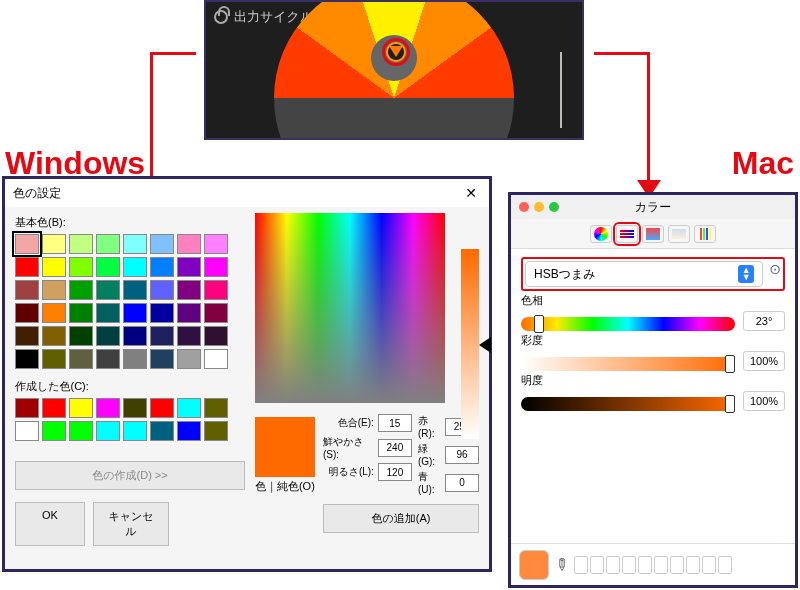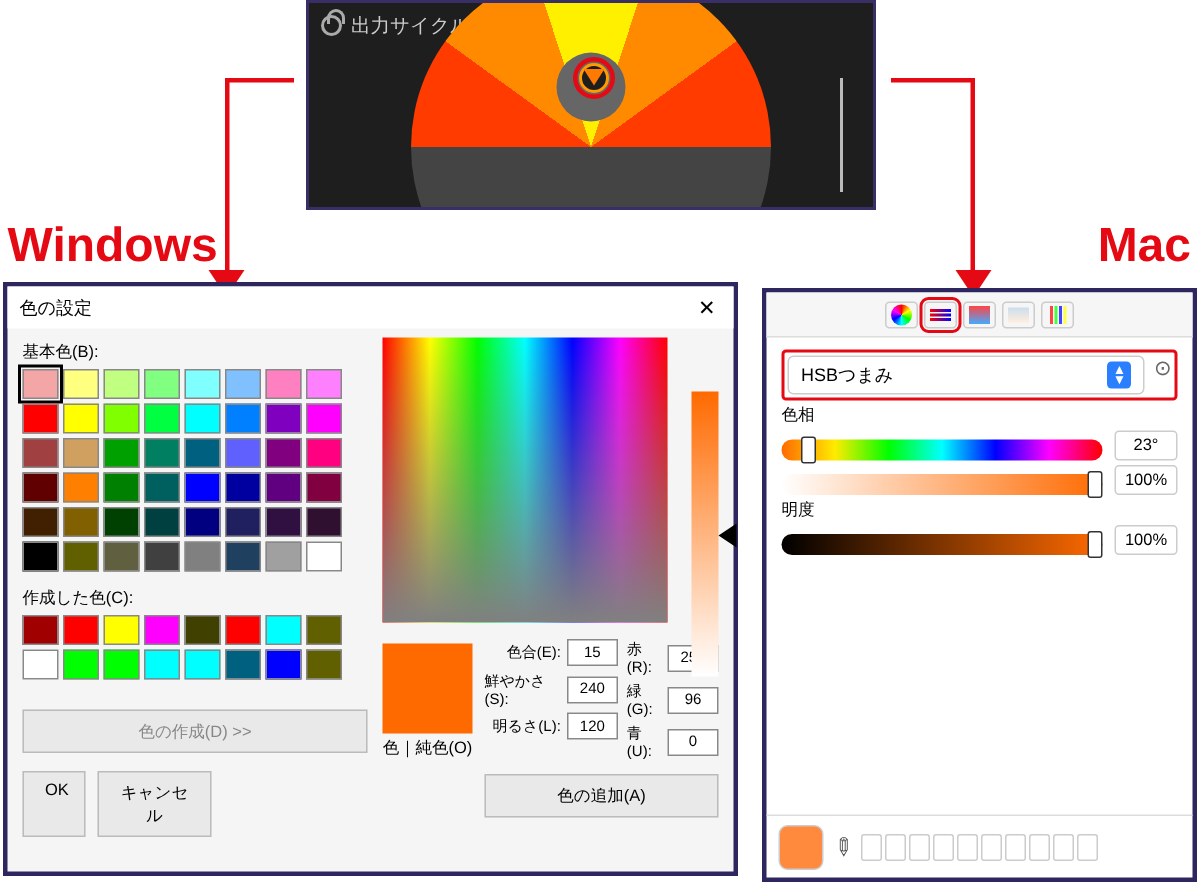--- a/index.html
+++ b/index.html
@@ -26,21 +26,21 @@
   .arrow-head-l { position:absolute; left:139px; top:180px; width:0;height:0;border-left:12px solid transparent;border-right:12px solid transparent;border-top:18px solid #e50914; }
   .arrow-line-r { position:absolute; right:150px; top:52px; width:56px; height:3px; background:#e50914; }
   .arrow-line-r-v { position:absolute; right:150px; top:52px; width:3px; height:130px; background:#e50914; }
   .arrow-head-r { position:absolute; right:139px; top:180px; width:0;height:0;border-left:12px solid transparent;border-right:12px solid transparent;border-top:18px solid #e50914; }
 
   
   .lbl-win { position:absolute; left:5px; top:145px; font-size:32px; font-weight: bold; color:#e50914; }
   .lbl-mac { position:absolute; right:6px; top:145px; font-size:32px; font-weight: bold; color:#e50914; }
 
   
-  .win { position:absolute; left:2px; top:188px; width:490px; height:396px; border:3px solid #2e265f; background:#f5f5f5; }
+  .win { position:absolute; left:2px; top:176px; width:490px; height:396px; border:3px solid #2e265f; background:#f5f5f5; }
   .titlebar { height:28px; background:#fff; display:flex; align-items:center; padding:0 8px; font-size:12px; justify-content:space-between; }
   .close-x { font-size:14px; padding:0 4px; }
   .win-body { padding:6px 10px; display:flex; gap:10px; }
   .win-left { width:230px; }
   .win-right { flex:1; }
 
   .section-lbl { font-size:11px; margin: 2px 0 4px; }
   .swatch-grid { display:grid; grid-template-columns: repeat(8, 24px); gap:3px; }
   .sw { width:24px; height:20px; border:1px solid #888; }
   .sw.sel { outline:2px solid #000; outline-offset:1px; }
@@ -206,21 +206,21 @@
           <div class="csw" style="background: rgb(0, 255, 0);"></div>
           <div class="csw" style="background: rgb(0, 255, 0);"></div>
           <div class="csw" style="background: rgb(0, 255, 255);"></div>
           <div class="csw" style="background: rgb(0, 255, 255);"></div>
           <div class="csw" style="background: rgb(0, 96, 128);"></div>
           <div class="csw" style="background: rgb(0, 0, 255);"></div>
           <div class="csw" style="background: rgb(96, 96, 0);"></div>
         </div>
       <div class="btn btn-wide">色の作成(D) &gt;&gt;</div>
       <div class="btn-row">
-        <span class="btn" style="width:42px">OK</span>
+        <span class="btn" style="width:70px">OK</span>
         <span class="btn" style="width:76px">キャンセル</span>
       </div>
     </div>
     <div class="win-right" style="position:relative">
       <div class="sv-box"></div>
       <div class="hue-bar"></div>
       <div class="hue-ptr"></div>
       <div style="margin-top:8px;display:flex;">
         <div>
           <span class="preview"></span>
@@ -258,20 +258,28 @@
             </div>
           </div>
           <div class="btn add-btn">色の追加(A)</div>
         </div>
       </div>
     </div>
   </div>
 </div>
 
 <div class="mac">
+  <div class="mac-title">
+    <div class="traffic">
+      <span class="tl red"></span>
+      <span class="tl yel"></span>
+      <span class="tl grn"></span>
+    </div>
+    <span>カラー</span>
+  </div>
   <div class="mode-row">
     <span class="mode">
         <span class="wheel-ic"></span>
       </span>
     <span class="mode sel">
         <span class="sliders-ic">
           <span></span>
           <span></span>
           <span></span>
         </span>
@@ -303,20 +311,21 @@
     <div class="slider-grp">
       <div class="slider-lbl">色相</div>
       <div class="slider-row">
         <div class="track hue">
             <div class="knob" style="left:6%"></div>
           </div>
         <div class="val-box">23°</div>
       </div>
     </div>
     <div class="slider-grp">
+      <div class="slider-lbl">彩度</div>
       <div class="slider-row">
         <div class="track sat">
             <div class="knob" style="left:calc(100% - 10px)"></div>
           </div>
         <div class="val-box">100%</div>
       </div>
     </div>
     <div class="slider-grp">
       <div class="slider-lbl">明度</div>
       <div class="slider-row">

